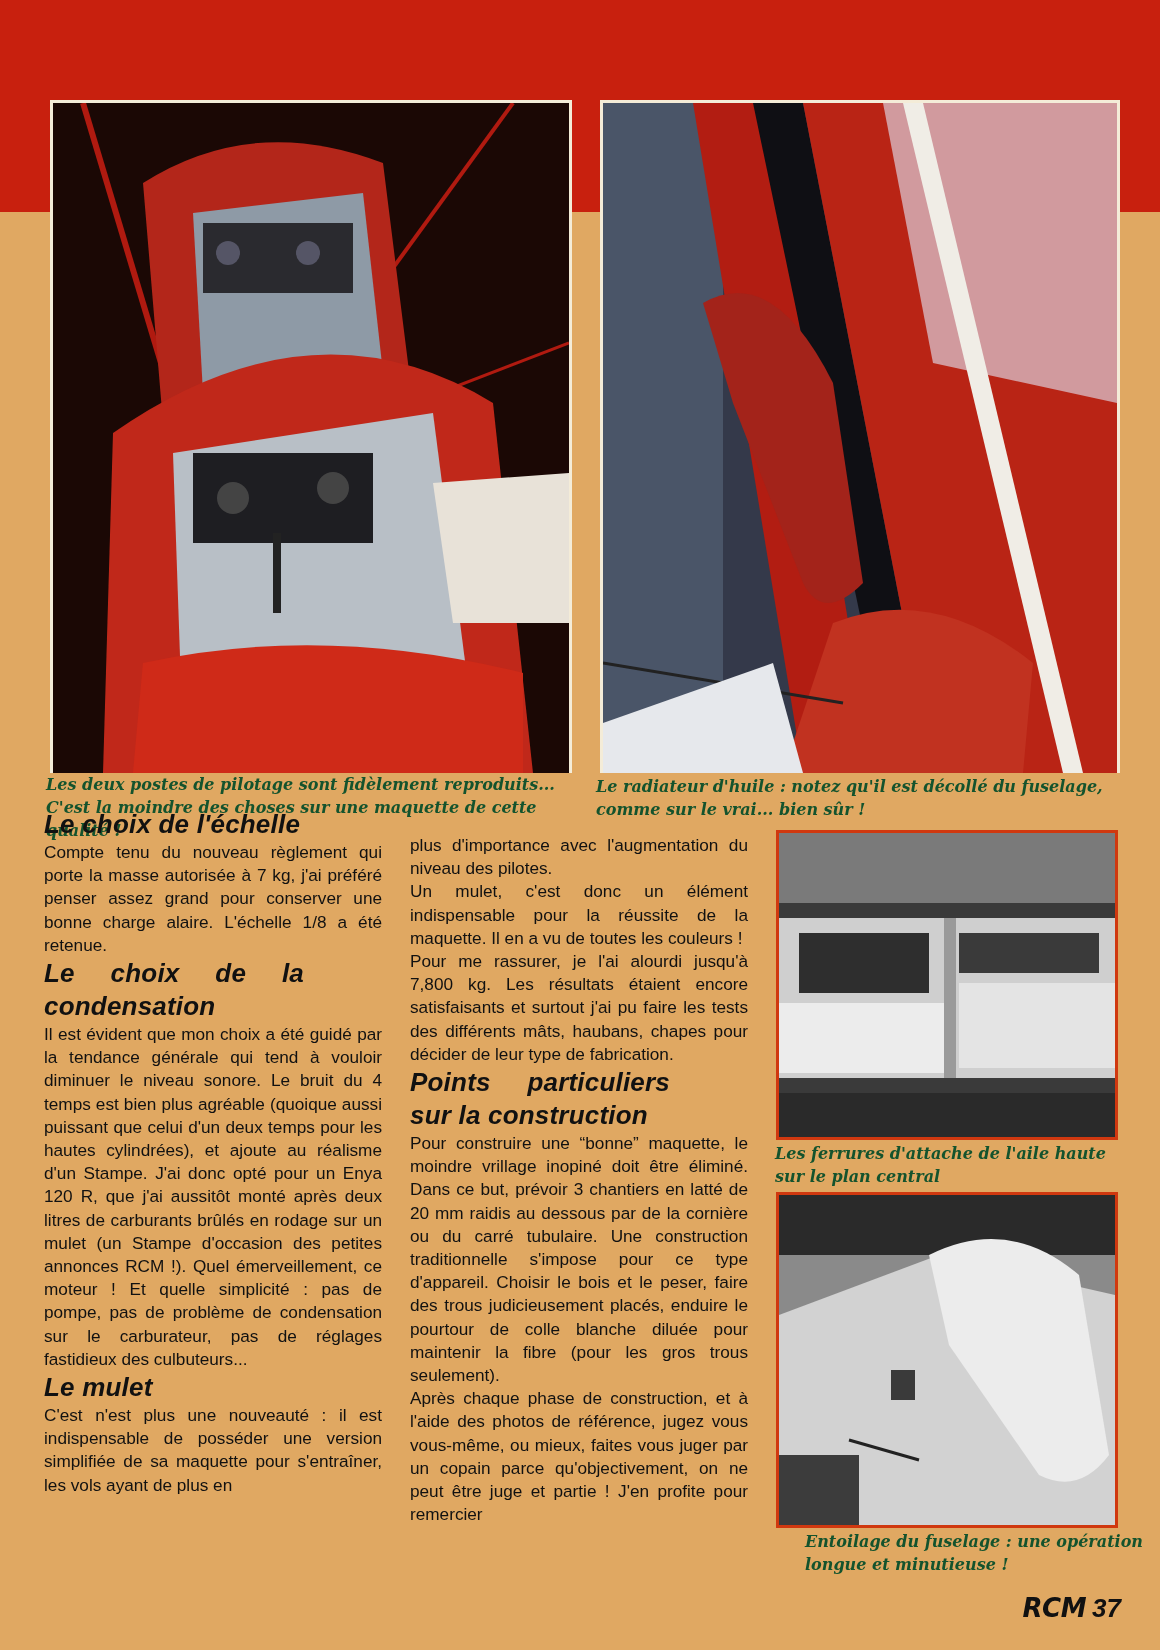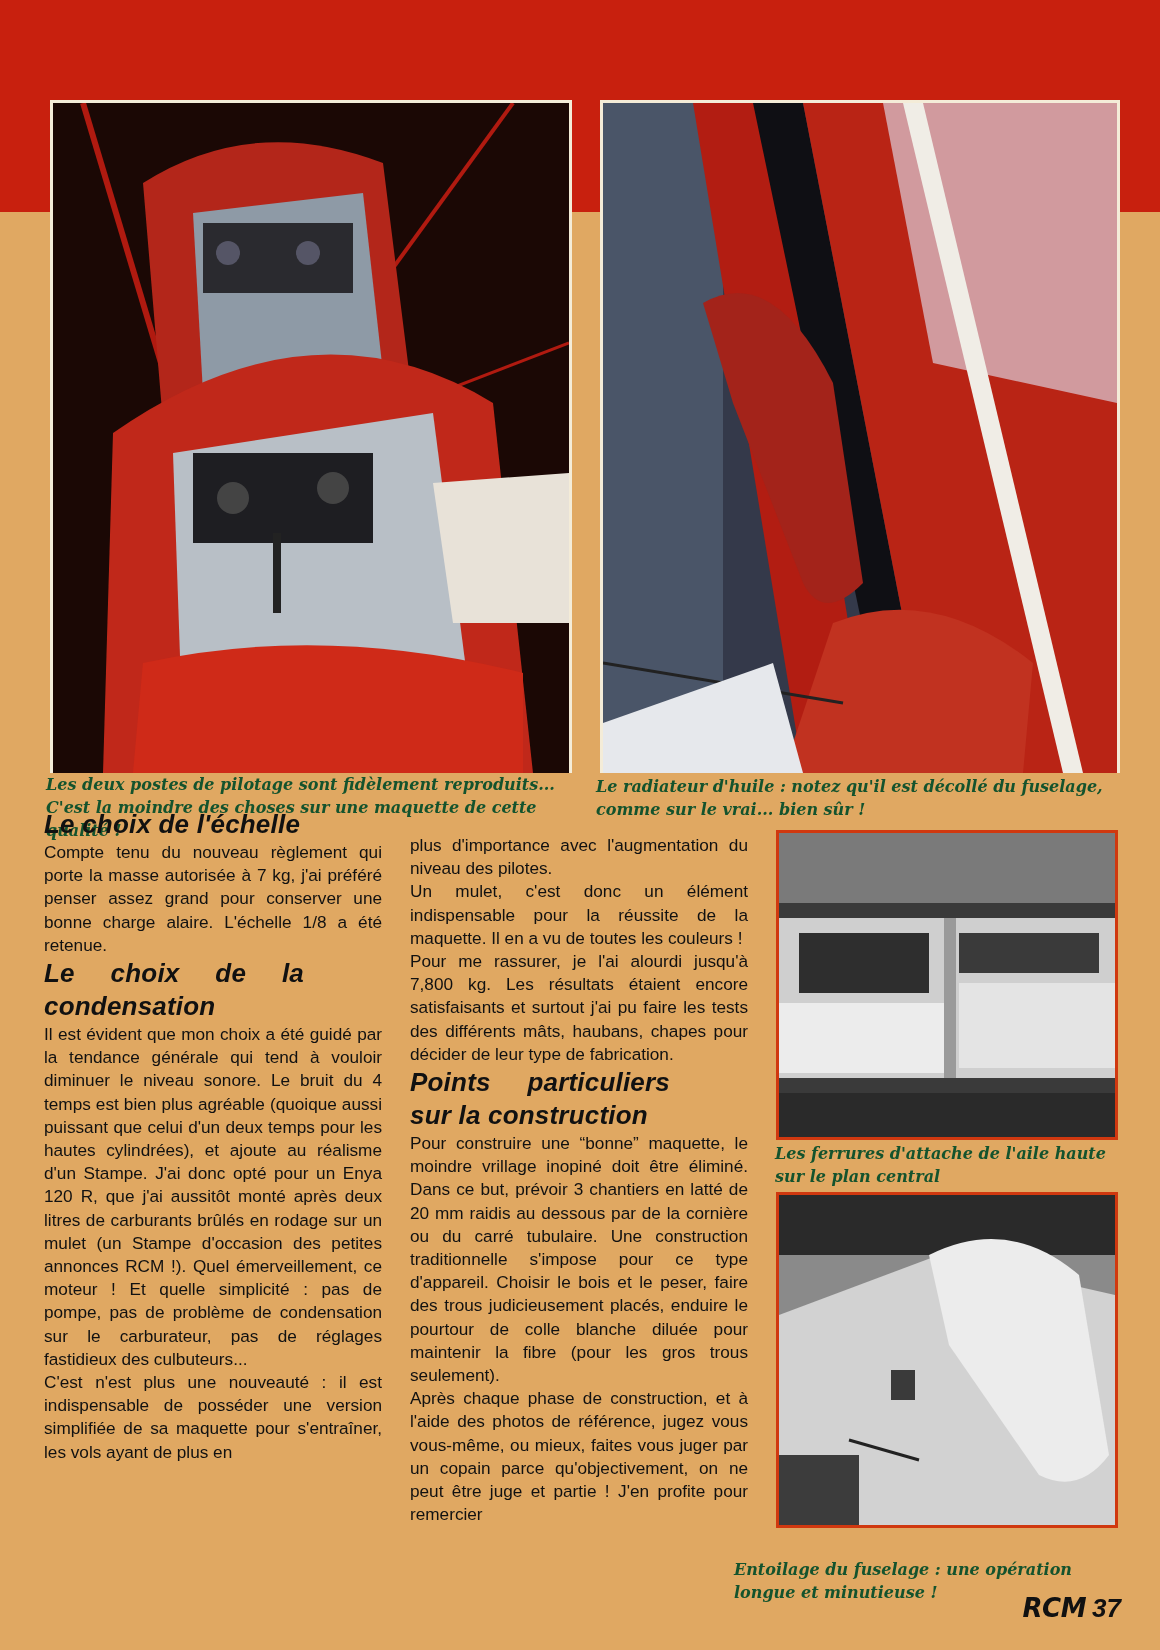--- a/index.html
+++ b/index.html
@@ -8,21 +8,21 @@
   .photo{position:absolute;overflow:hidden;}
   .p1{left:50px;top:100px;width:516px;height:670px;border:3px solid #f4ecd8;border-bottom:none;background:#1a0806;}
   .p2{left:600px;top:100px;width:514px;height:670px;border:3px solid #f4ecd8;border-bottom:none;background:#2a2a35;}
   .p3{left:776px;top:830px;width:336px;height:304px;border:3px solid #d0380f;background:#444;}
   .p4{left:776px;top:1192px;width:336px;height:330px;border:3px solid #d0380f;background:#555;}
   .photo svg{display:block;width:100%;height:100%;}
   .caption{position:absolute;font-family:"DejaVu Serif",serif;font-style:italic;font-weight:bold;font-size:16px;line-height:23px;color:#14532d;}
   .cap1{left:46px;top:773px;width:520px;}
   .cap2{left:596px;top:775px;width:520px;font-style:italic;}
   .cap3{left:775px;top:1142px;width:350px;}
-  .cap4{left:734px;top:1530px;width:350px;margin-top:28px;}
+  .cap4{left:805px;top:1530px;width:350px;}
   .col{position:absolute;font-size:17.2px;line-height:23.2px;text-align:justify;}
   .col1{left:44px;top:808px;width:338px;}
   .col2{left:410px;top:834px;width:338px;}
   .col p{margin:0;}
   h2{margin:0;font-style:italic;font-weight:bold;font-size:26px;line-height:33px;letter-spacing:0.2px;}
   .footer{position:absolute;right:39px;top:1593px;font-weight:bold;font-size:26px;font-style:italic;}
   .footer .brand{font-family:"DejaVu Sans",sans-serif;font-weight:900;letter-spacing:-0.5px;margin-right:6px;}
 </style>
 </head>
 <body>
@@ -96,20 +96,21 @@
     <line x1="70" y1="245" x2="140" y2="265" stroke="#222" stroke-width="3"></line>
   </svg>
 </div>
 <div class="caption cap4">Entoilage du fuselage : une opération longue et minutieuse !</div>
 
 <div class="col col1">
   <h2>Le choix de l'échelle</h2>
   <p>Compte tenu du nouveau règlement qui porte la masse autorisée à 7 kg, j'ai préféré penser assez grand pour conserver une bonne charge alaire. L'échelle 1/8 a été retenue.</p>
   <h2 style="width:260px">Le choix de la condensation</h2>
   <p>Il est évident que mon choix a été guidé par la tendance générale qui tend à vouloir diminuer le niveau sonore. Le bruit du 4 temps est bien plus agréable (quoique aussi puissant que celui d'un deux temps pour les hautes cylindrées), et ajoute au réalisme d'un Stampe. J'ai donc opté pour un Enya 120 R, que j'ai aussitôt monté après deux litres de carburants brûlés en rodage sur un mulet (un Stampe d'occasion des petites annonces RCM !). Quel émerveillement, ce moteur ! Et quelle simplicité : pas de pompe, pas de problème de condensation sur le carburateur, pas de réglages fastidieux des culbuteurs...</p>
+  <h2>Le mulet</h2>
   <p style="margin-top:0">C'est n'est plus une nouveauté : il est indispensable de posséder une version simplifiée de sa maquette pour s'entraîner, les vols ayant de plus en</p>
 </div>
 
 <div class="col col2">
   <p>plus d'importance avec l'augmentation du niveau des pilotes.</p>
   <p>Un mulet, c'est donc un élément indispensable pour la réussite de la maquette. Il en a vu de toutes les couleurs !</p>
   <p>Pour me rassurer, je l'ai alourdi jusqu'à 7,800 kg. Les résultats étaient encore satisfaisants et surtout j'ai pu faire les tests des différents mâts, haubans, chapes pour décider de leur type de fabrication.</p>
   <h2 style="width:260px">Points particuliers sur la construction</h2>
   <p>Pour construire une “bonne” maquette, le moindre vrillage inopiné doit être éliminé. Dans ce but, prévoir 3 chantiers en latté de 20 mm raidis au dessous par de la cornière ou du carré tubulaire. Une construction traditionnelle s'impose pour ce type d'appareil. Choisir le bois et le peser, faire des trous judicieusement placés, enduire le pourtour de colle blanche diluée pour maintenir la fibre (pour les gros trous seulement).</p>
   <p>Après chaque phase de construction, et à l'aide des photos de référence, jugez vous vous-même, ou mieux, faites vous juger par un copain parce qu'objectivement, on ne peut être juge et partie ! J'en profite pour remercier</p>

